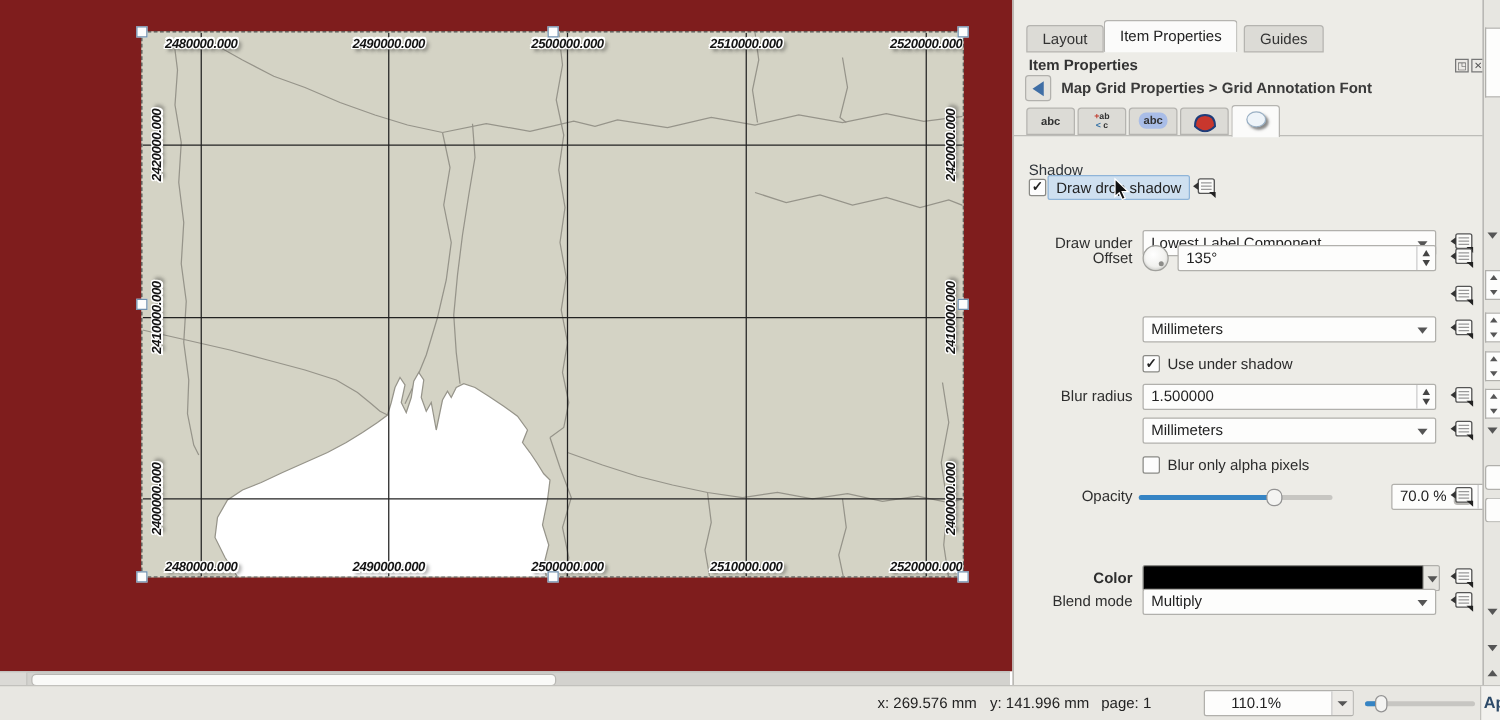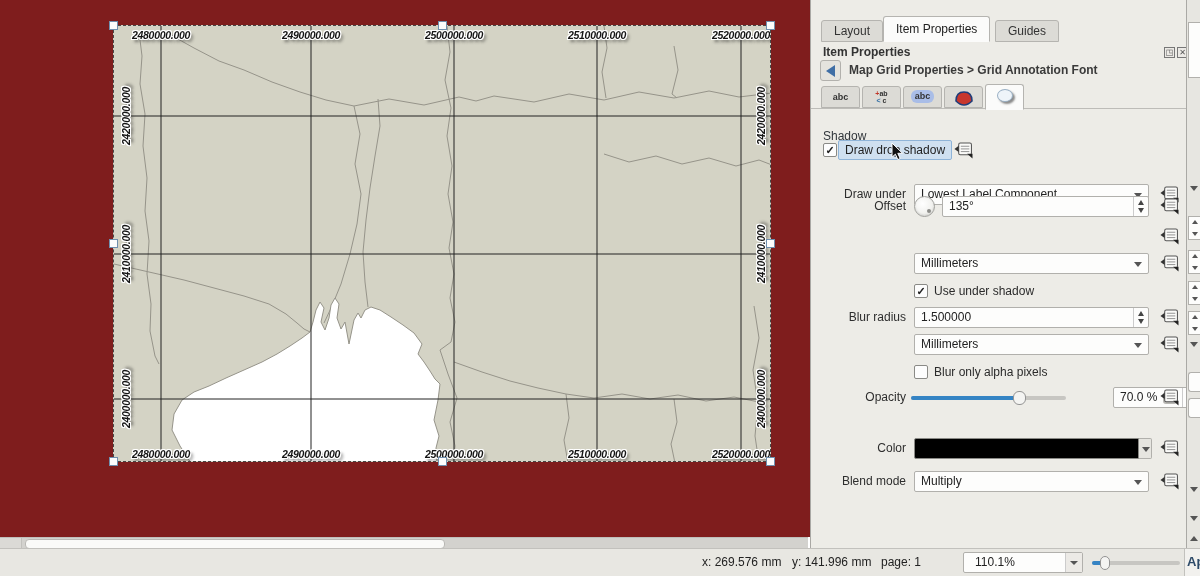--- a/index.html
+++ b/index.html
@@ -63,21 +63,21 @@
   
   .strip { position:absolute; left:1186px; top:0; width:14px; height:548px; background:#e7e6e1; border-left:1px solid #aaa9a5; }
   .frag { position:absolute; left:1px; width:12px; background:#fdfdfc; border:1px solid #b1b0ac; border-right:none; }
   .frag .up { position:absolute; left:3px; top:3px; width:0; height:0; border-left:3px solid transparent; border-right:3px solid transparent; border-bottom:4px solid #555; }
   .frag .dn { position:absolute; left:3px; bottom:3px; width:0; height:0; border-left:3px solid transparent; border-right:3px solid transparent; border-top:4px solid #555; }
   .strip-arrow { position:absolute; left:3px; width:0; height:0; border-left:4px solid transparent; border-right:4px solid transparent; border-top:5px solid #555; }
 
   
   .statusbar { position:absolute; left:0; top:548px; width:1200px; height:28px; background:#e8e7e2; border-top:1px solid #c2c1bd; }
   .status-text { position:absolute; top:0; line-height:27px; color:#222; }
-  .zoom-combo { position:absolute; left:963px; top:3px; width:120px; height:21px; background:#fdfdfc; border:1px solid #b1b0ac; border-radius:2px; line-height:19px; padding-left:11px; color:#222; }
+  .zoom-combo { position:absolute; left:963px; top:3px; width:120px; height:21px; background:#fdfdfc; border:1px solid #b1b0ac; border-radius:2px; line-height:19px; padding-left:21px; color:#222; }
   .zoom-combo .btn { position:absolute; right:0; top:0; width:17px; height:19px; border-left:1px solid #ccc; background:#eceae6; }
   .zoom-combo .btn i { position:absolute; left:4px; top:8px; width:0; height:0; border-left:4px solid transparent; border-right:4px solid transparent; border-top:4px solid #555; }
   .status-slider { position:absolute; left:1092px; top:6px; width:88px; height:16px; }
   .clip-right { position:absolute; left:1184px; top:0; width:16px; height:28px; background:#f2f1ee; border-left:1px solid #c2c1bd; color:#2d4a68; font-weight:700; font-size:13px; line-height:26px; padding-left:2px; overflow:hidden; }
 
   .cursor { position:absolute; z-index:99; }
 </style>
 </head>
 <body>
 
@@ -307,21 +307,21 @@
           <rect x="5" y="1" width="12" height="11" rx="1.5" fill="#fbfbf9" stroke="#555"></rect>
           <line x1="7" y1="4" x2="15" y2="4" stroke="#999"></line>
           <line x1="7" y1="6.5" x2="15" y2="6.5" stroke="#999"></line>
           <line x1="7" y1="9" x2="15" y2="9" stroke="#999"></line>
           <path d="M1,6.5 L5,3.5 L5,9.5 Z" fill="#333"></path>
           <path d="M13,11 L18,11 L18,15.5 Z" fill="#222"></path>
         </svg>
     </div>
 
 
-    <div class="row" style="top:438px;">
+    <div class="row" style="top:452px;font-weight:bold;">
       <div class="rowlabel">Color</div>
       <div class="swatch" style="background: rgb(0, 0, 0);"></div>
       <div class="swatch-arrow">
           <i></i>
         </div>
       <svg class="dd-btn" viewBox="0 0 20 16">
           <rect x="5" y="1" width="12" height="11" rx="1.5" fill="#fbfbf9" stroke="#555"></rect>
           <line x1="7" y1="4" x2="15" y2="4" stroke="#999"></line>
           <line x1="7" y1="6.5" x2="15" y2="6.5" stroke="#999"></line>
           <line x1="7" y1="9" x2="15" y2="9" stroke="#999"></line>

